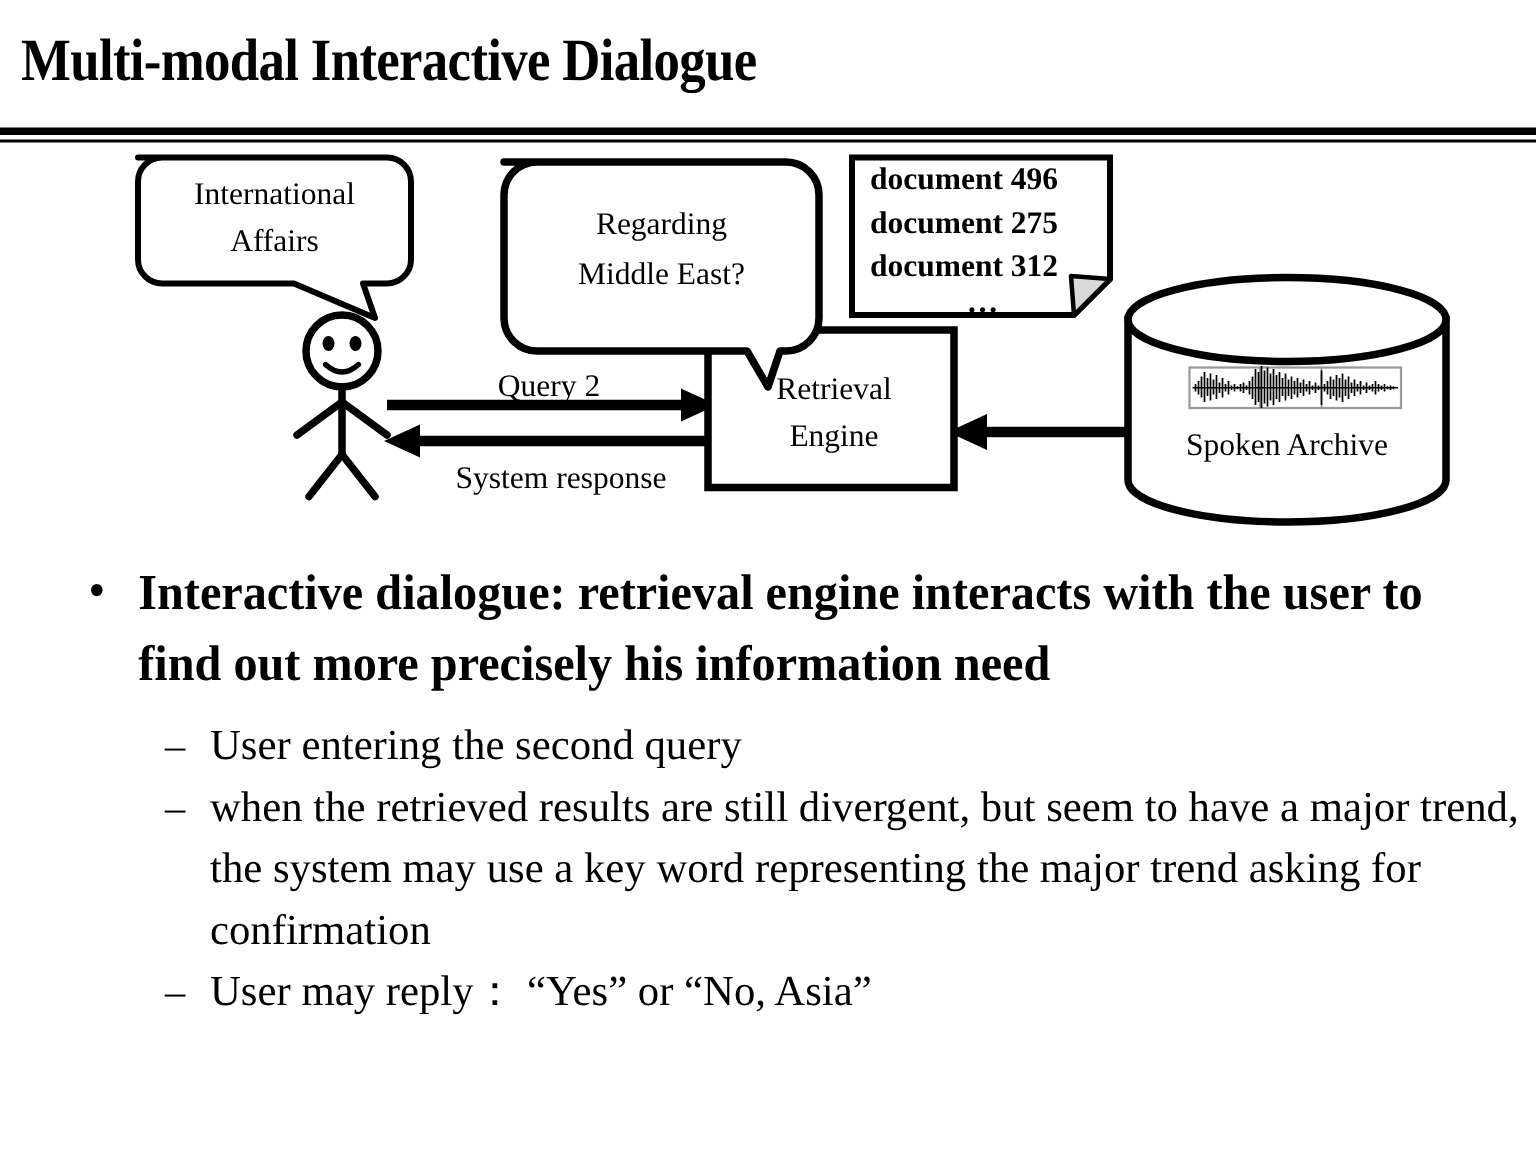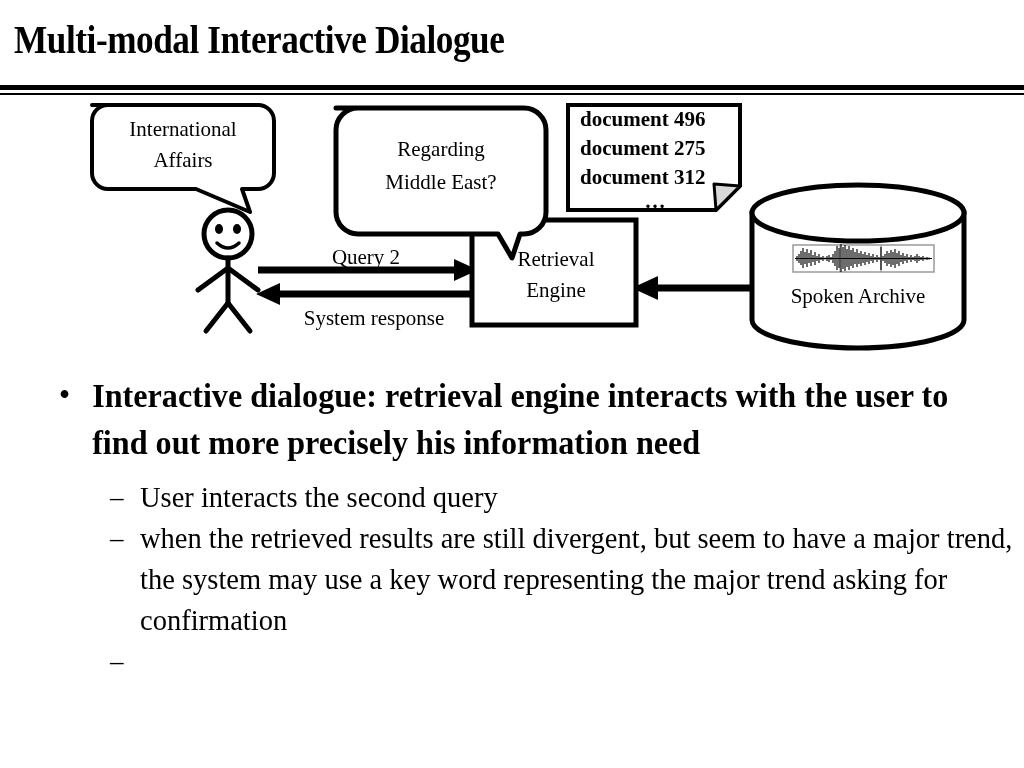--- a/index.html
+++ b/index.html
@@ -274,24 +274,25 @@
 <div id="body">
 
   <div class="bullet-l1">
     <span class="marker">•</span>
     <span>Interactive dialogue: retrieval engine interacts with the user to find out more precisely his information need</span>
   </div>
 
   <div class="sub-list">
     <div class="bullet-l2">
       <span class="marker">–</span>
-      <span>User interacts the second query</span>
+      <span>User entering the second query</span>
     </div>
     <div class="bullet-l2">
       <span class="marker">–</span>
       <span>when the retrieved results are still divergent, but seem to have a major trend, the system may use a key word representing the major trend asking for confirmation</span>
     </div>
     <div class="bullet-l2">
       <span class="marker">–</span>
+      <span>User may reply：  “Yes” or “No, Asia”</span>
     </div>
   </div>
 
 </div>
 
 </body></html>

